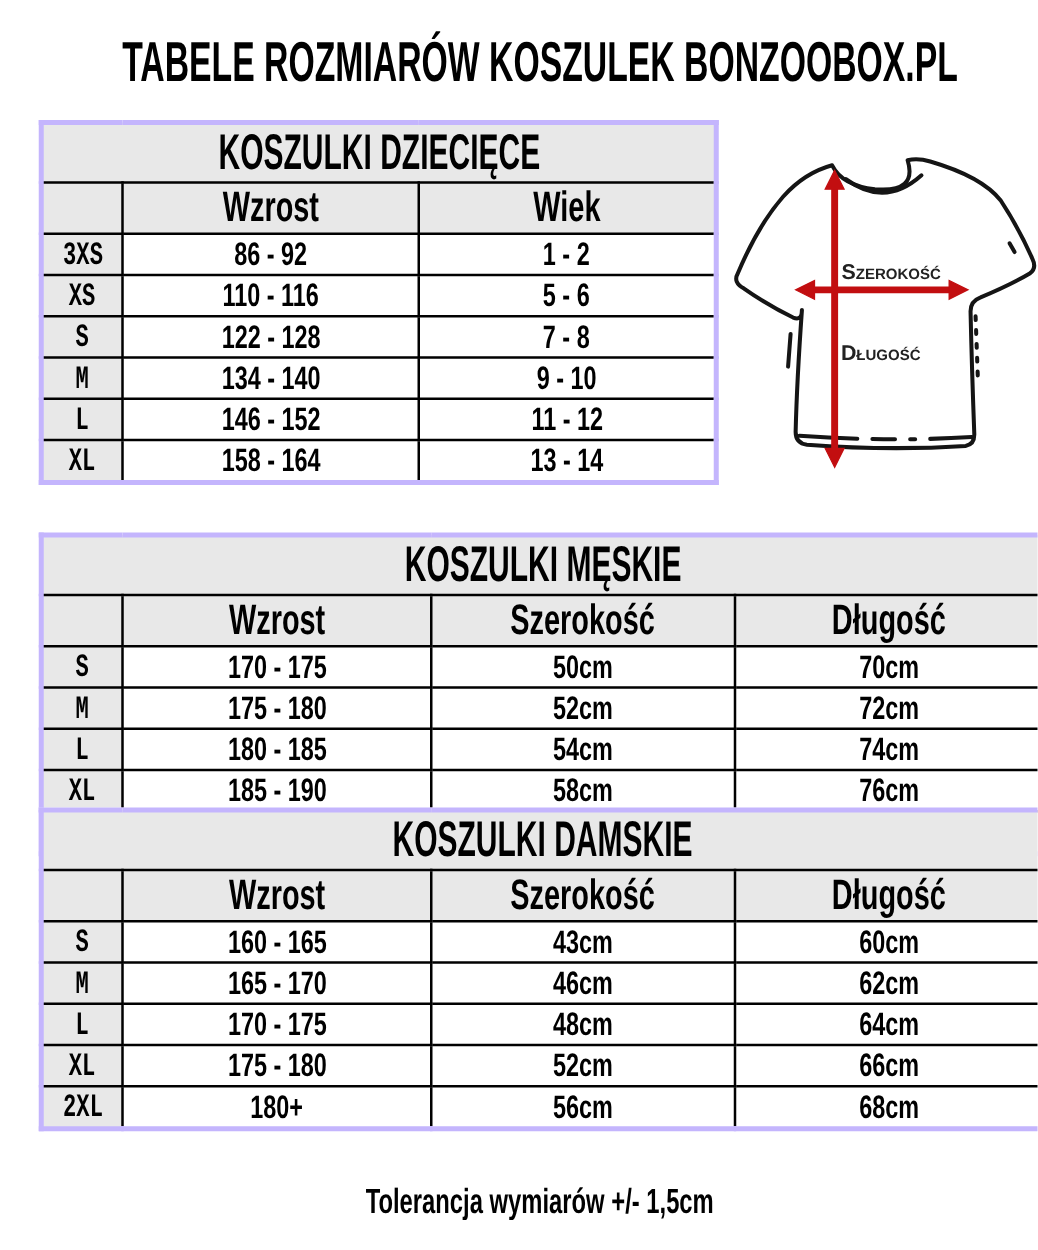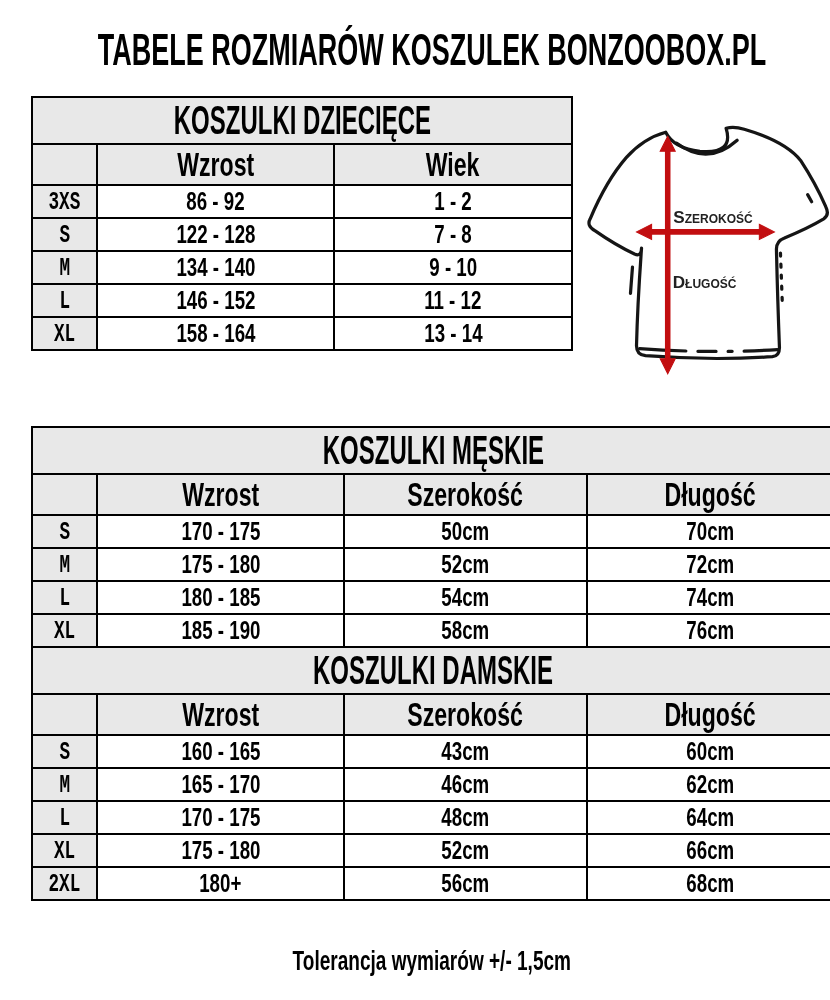--- a/index.html
+++ b/index.html
@@ -7,21 +7,21 @@
     font-family: "Liberation Sans", "DejaVu Sans", sans-serif; color: #000; }
   .page { position: relative; width: 830px; height: 1000px; background: #fff; margin-left: 17px; }
 
   
   .cx { display: inline-block; transform: scaleX(0.72); transform-origin: 50% 50%; white-space: nowrap; }
 
   .main-title { position: absolute; top: 24px; left: 0; width: 830px; height: 56px; }
   .main-title .txt { position: absolute; left: 50%; top: 0; transform: translateX(-50%) scaleX(0.60);
     white-space: nowrap; font-size: 45px; font-weight: 700; letter-spacing: 0px; }
 
-  table.sizes { border-collapse: collapse; table-layout: fixed; border: 1px solid #c4b5fd; position: absolute; background: #fff; }
+  table.sizes { border-collapse: collapse; table-layout: fixed; border: 4px solid #c4b5fd; position: absolute; background: #fff; }
   table.sizes td { border: 2px solid #000; text-align: center; vertical-align: middle; padding: 0; overflow: visible; }
   td.title-cell { background: #e8e8e8; height: 45px; font-size: 40px; font-weight: 700; }
   td.title-cell .cx { transform: scaleX(0.60); }
   tr.head-row td { background: #e8e8e8; height: 30px; font-size: 34px; font-weight: 700; }
   tr.head-row td .cx { transform: scaleX(0.68); }
   tr.data-row td { background: #fff; height: 32px; font-size: 26px; font-weight: 700; }
   tr.data-row td .cx { transform: scaleX(0.72); }
   tr.data-row td.size-col { background: #e8e8e8; font-family: Liberation Mono, monospace; }
   tr.data-row td.size-col .cx { transform: scaleX(0.68); }
 
@@ -59,20 +59,25 @@
     </tr>
     <tr class="head-row">
       <td></td>
       <td><span class="cx">Wzrost</span></td>
       <td><span class="cx">Wiek</span></td>
     </tr>
     <tr class="data-row">
       <td class="size-col"><span class="cx">3XS</span></td>
       <td><span class="cx">86 - 92</span></td>
       <td><span class="cx">1 - 2</span></td>
+    </tr>
+    <tr class="data-row">
+      <td class="size-col"><span class="cx">XS</span></td>
+      <td><span class="cx">110 - 116</span></td>
+      <td><span class="cx">5 - 6</span></td>
     </tr>
     <tr class="data-row">
       <td class="size-col"><span class="cx">S</span></td>
       <td><span class="cx">122 - 128</span></td>
       <td><span class="cx">7 - 8</span></td>
     </tr>
     <tr class="data-row">
       <td class="size-col"><span class="cx">M</span></td>
       <td><span class="cx">134 - 140</span></td>
       <td><span class="cx">9 - 10</span></td>

